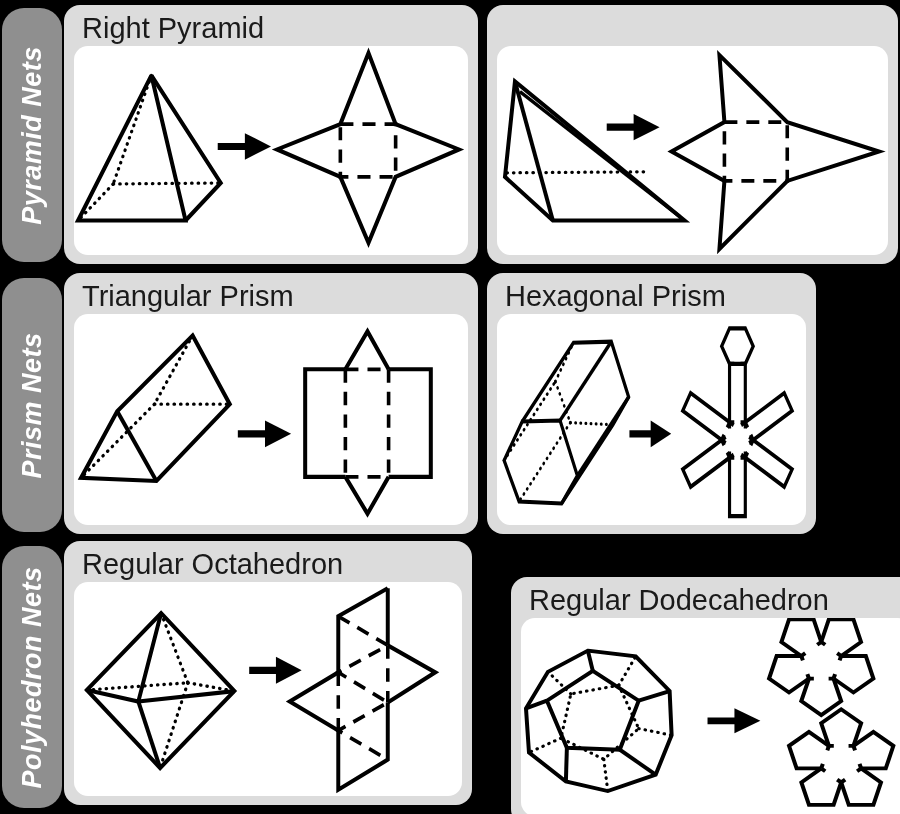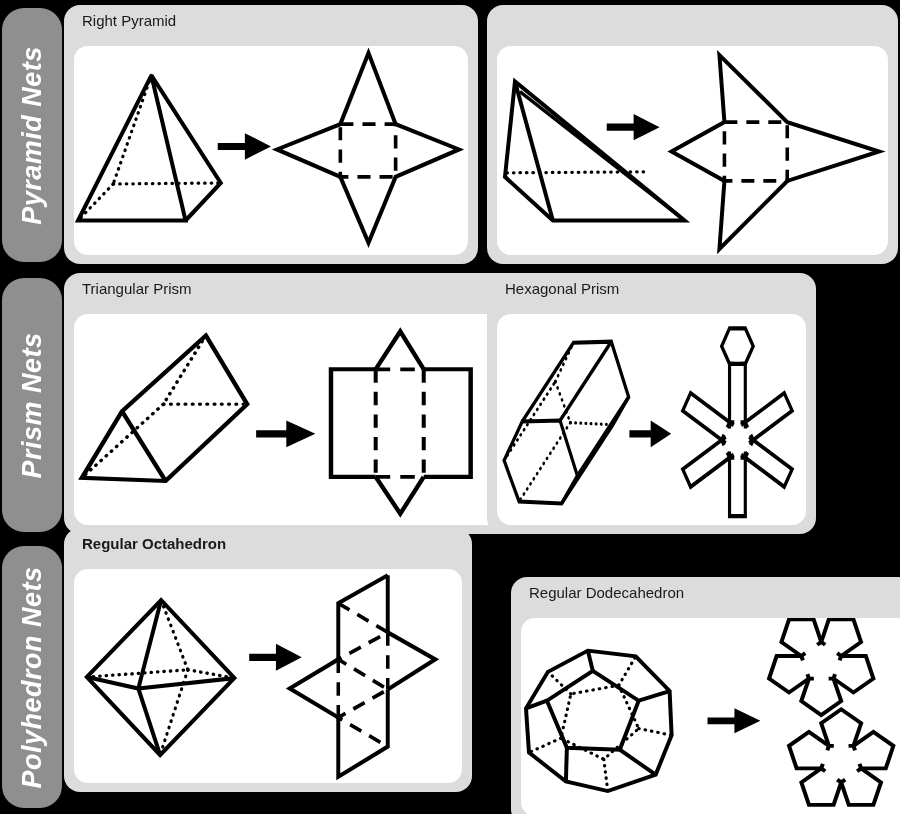--- a/index.html
+++ b/index.html
@@ -3,21 +3,21 @@
 <meta charset="utf-8">
 <style>
   html,body{margin:0;padding:0;background:#000;}
   .stage{position:relative;width:900px;height:814px;background:#000;overflow:hidden;
          font-family:"Liberation Sans",sans-serif;}
   .side-tab{position:absolute;left:2px;width:60px;background:#8f8f8f;border-radius:22px;
             display:flex;align-items:center;justify-content:center;}
   .side-tab span{transform:rotate(-90deg);white-space:nowrap;color:#fff;
                  font-size:27px;font-weight:bold;font-style:italic;letter-spacing:.5px;}
   .panel{position:absolute;background:#dcdcdc;border-radius:16px;}
-  .panel-title{position:absolute;top:7px;left:18px;font-size:15px;color:#1a1a1a;}
+  .panel-title{position:absolute;top:7px;left:18px;font-size:29px;color:#1a1a1a;}
   .panel-body{position:absolute;left:10px;right:10px;top:41px;bottom:9px;background:#fff;
               border-radius:14px;overflow:hidden;}
   .panel-body svg{width:100%;height:100%;display:block;}
   svg line,svg polyline,svg polygon,svg path{fill:none;stroke:#000;stroke-width:4;}
   .dot{stroke-width:3.2;stroke-dasharray:.5 6;stroke-linecap:round;}
   .dash{stroke-width:3.6;stroke-dasharray:13 9;}
   .thin{stroke-width:3.4;}
   .arrow-head{fill:#000;stroke:none;}
   .arrow-shaft{stroke-width:7;}
 </style>
@@ -73,21 +73,21 @@
           <polygon class="arrow-head" points="137,67 163,80 137,93"></polygon>
         </g>
         <g>
           <polygon points="223,9 228,75 175,104 228,133 223,200 291,133 383,104 291,75"></polygon>
           <polygon class="dash" points="228,75 291,75 291,133 228,133"></polygon>
         </g>
       </svg>
     </div>
   </div>
 
-  <div class="panel" style="left:64px;top:273px;width:414px;height:261px;padding-left:44px;">
+  <div class="panel" style="left:64px;top:273px;width:414px;height:261px;">
     <div class="panel-title">Triangular Prism</div>
     <div class="panel-body">
       <svg viewBox="0 0 392 206" preserveAspectRatio="none">
         <g>
           <polygon points="118,21 155,88 82,163 7,160 43,95"></polygon>
           <polyline points="43,95 82,163"></polyline>
           <polyline class="dot" points="118,21 80,88"></polyline>
           <polyline class="dot" points="80,88 155,88"></polyline>
           <polyline class="dot" points="80,88 7,160"></polyline>
         </g>
@@ -148,21 +148,21 @@
             <polyline points="315.0,105.7 318.0,110.9"></polyline>
             <polyline points="325.0,123.0 322.0,117.8"></polyline>
             <polyline points="295.0,48.7 285.0,31.4 295.0,14.0 315.0,14.0 325.0,31.4 315.0,48.7"></polyline>
             <polyline points="315.0,48.7 309.0,48.7"></polyline>
             <polyline points="295.0,48.7 301.0,48.7"></polyline>
           </g>
       </svg>
     </div>
   </div>
 
-  <div class="panel" style="left:64px;top:528px;width:408px;height:264px;font-weight:bold;">
+  <div class="panel" style="left:64px;top:541px;width:408px;height:264px;">
     <div class="panel-title">Regular Octahedron</div>
     <div class="panel-body">
       <svg viewBox="0 0 392 206" preserveAspectRatio="none">
         <g class="thin">
           <polygon points="88,30 13,104 87,179 162,105"></polygon>
           <polyline points="88,30 65,115 13,104"></polyline>
           <polyline points="65,115 87,179"></polyline>
           <polyline points="65,115 162,105"></polyline>
           <polyline class="dot" points="88,30 115,97"></polyline>
           <polyline class="dot" points="13,104 115,97"></polyline>

